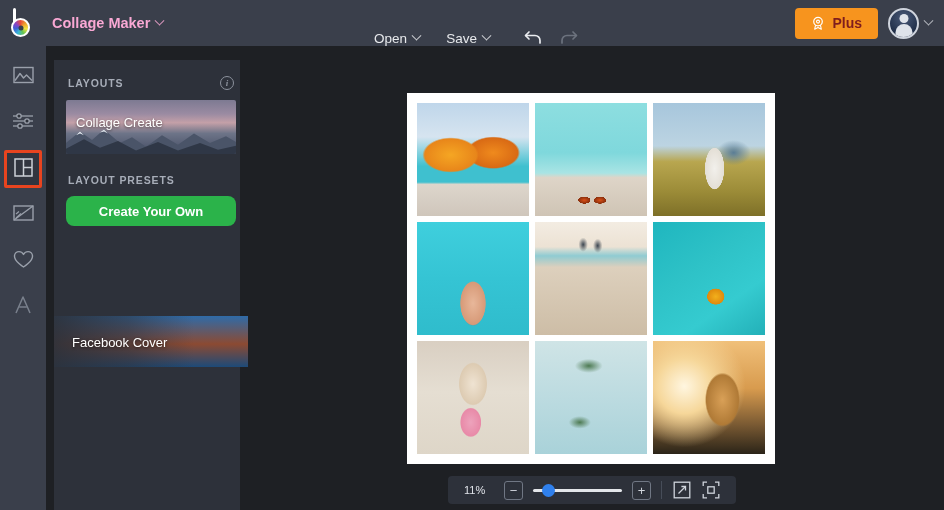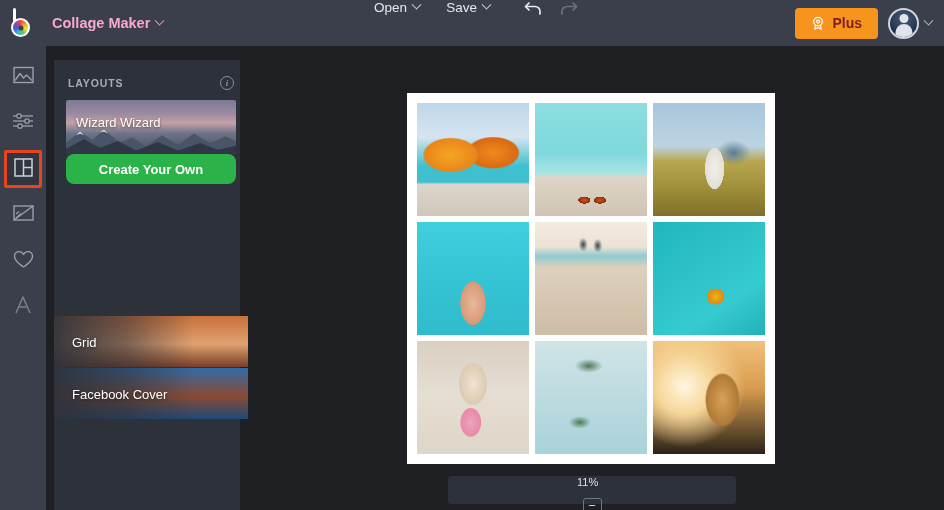--- a/index.html
+++ b/index.html
@@ -55,21 +55,21 @@
   }
   .caret.thin {
     width: 7px; height: 7px; border: none;
     border-right: 1.6px solid currentColor;
     border-bottom: 1.6px solid currentColor;
     transform: rotate(45deg) translate(-2px,-2px);
   }
   .menu-center {
     position: absolute; left: 8px; right: 0; top: 0;
     height: 46px;
-    display: flex; align-items: flex-start; justify-content: center;
+    display: flex; align-items: flex-end; justify-content: center;
     gap: 26px; pointer-events: none;
   }
   .menu-center > * { pointer-events: auto; }
   .menu-item {
     display: flex; align-items: center; gap: 6px;
     color: #e7e9ec; font-size: 13.5px; cursor: pointer;
   }
   .undo-redo { display: flex; align-items: center; gap: 16px; margin-left: 8px; }
   .icon-btn { cursor: pointer; display: flex; align-items: center; justify-content: center; }
   .topbar-right {
@@ -217,21 +217,20 @@
   }
   .cell { position: relative; overflow: hidden; background: #cfd9e0; }
 
   
   .zoombar {
     position: absolute; left: 208px; top: 430px;
     width: 288px; height: 28px;
     background: #2d313a; border-radius: 4px;
     display: flex; align-items: center; gap: 10px;
     padding: 0 16px;
-    flex-direction: column;
   }
   .zoompct { color: #dfe2e8; font-size: 11px; width: 30px; }
   .sqbtn {
     width: 19px; height: 19px; border-radius: 3px;
     border: 1.3px solid #707784; background: transparent;
     color: #d3d7de; font-size: 13px; line-height: 1;
     display: flex; align-items: center; justify-content: center; cursor: pointer;
   }
   .slider {
     position: relative; flex: 1; height: 14px; display: flex; align-items: center;
@@ -384,35 +383,33 @@
     </div>
 
     <div class="wizard-box">
       <div class="wizard-card">
         <svg class="mtn" viewBox="0 0 170 34" preserveAspectRatio="none">
           <path d="M0 34 L0 22 L14 10 L26 19 L38 8 L54 22 L66 16 L80 26 L96 14 L112 24 L128 12 L144 22 L160 15 L170 21 L170 34 Z" fill="#4a5468"></path>
           <path d="M0 34 L0 28 L18 18 L34 27 L52 20 L70 30 L92 21 L112 30 L134 22 L152 29 L170 25 L170 34 Z" fill="#2f3746"></path>
           <path d="M10 14 L14 10 L18 14 L14 12 Z" fill="#e3e8ef"></path>
           <path d="M34 11 L38 8 L42 12 L38 10 Z" fill="#e3e8ef"></path>
         </svg>
-        <span class="cap">Wizard Wizard</span>
-      </div>
-    </div>
-
+        <span class="cap">Collage Create</span>
+      </div>
+    </div>
+
+    <div class="presets-head">
+      <span class="label">LAYOUT PRESETS</span>
+    </div>
 
     <div class="create-box">
       <button class="create-btn">Create Your Own</button>
     </div>
 
     <div class="preset-list" id="preset-list">
-        <div class="preset">
-          <div class="thumb" style="background: linear-gradient(rgb(201, 112, 58) 0%, rgb(224, 162, 113) 55%, rgb(122, 61, 38) 100%);"></div>
-          <div class="shade"></div>
-          <span class="pname">Grid</span>
-        </div>
         <div class="preset">
           <div class="thumb" style="background: linear-gradient(rgb(47, 107, 168) 0%, rgb(140, 74, 50) 55%, rgb(29, 74, 120) 100%);"></div>
           <div class="shade"></div>
           <span class="pname">Facebook Cover</span>
         </div>
       </div>
 
     <div class="scrollbar">
       <div class="thumb-bar"></div>
     </div>

